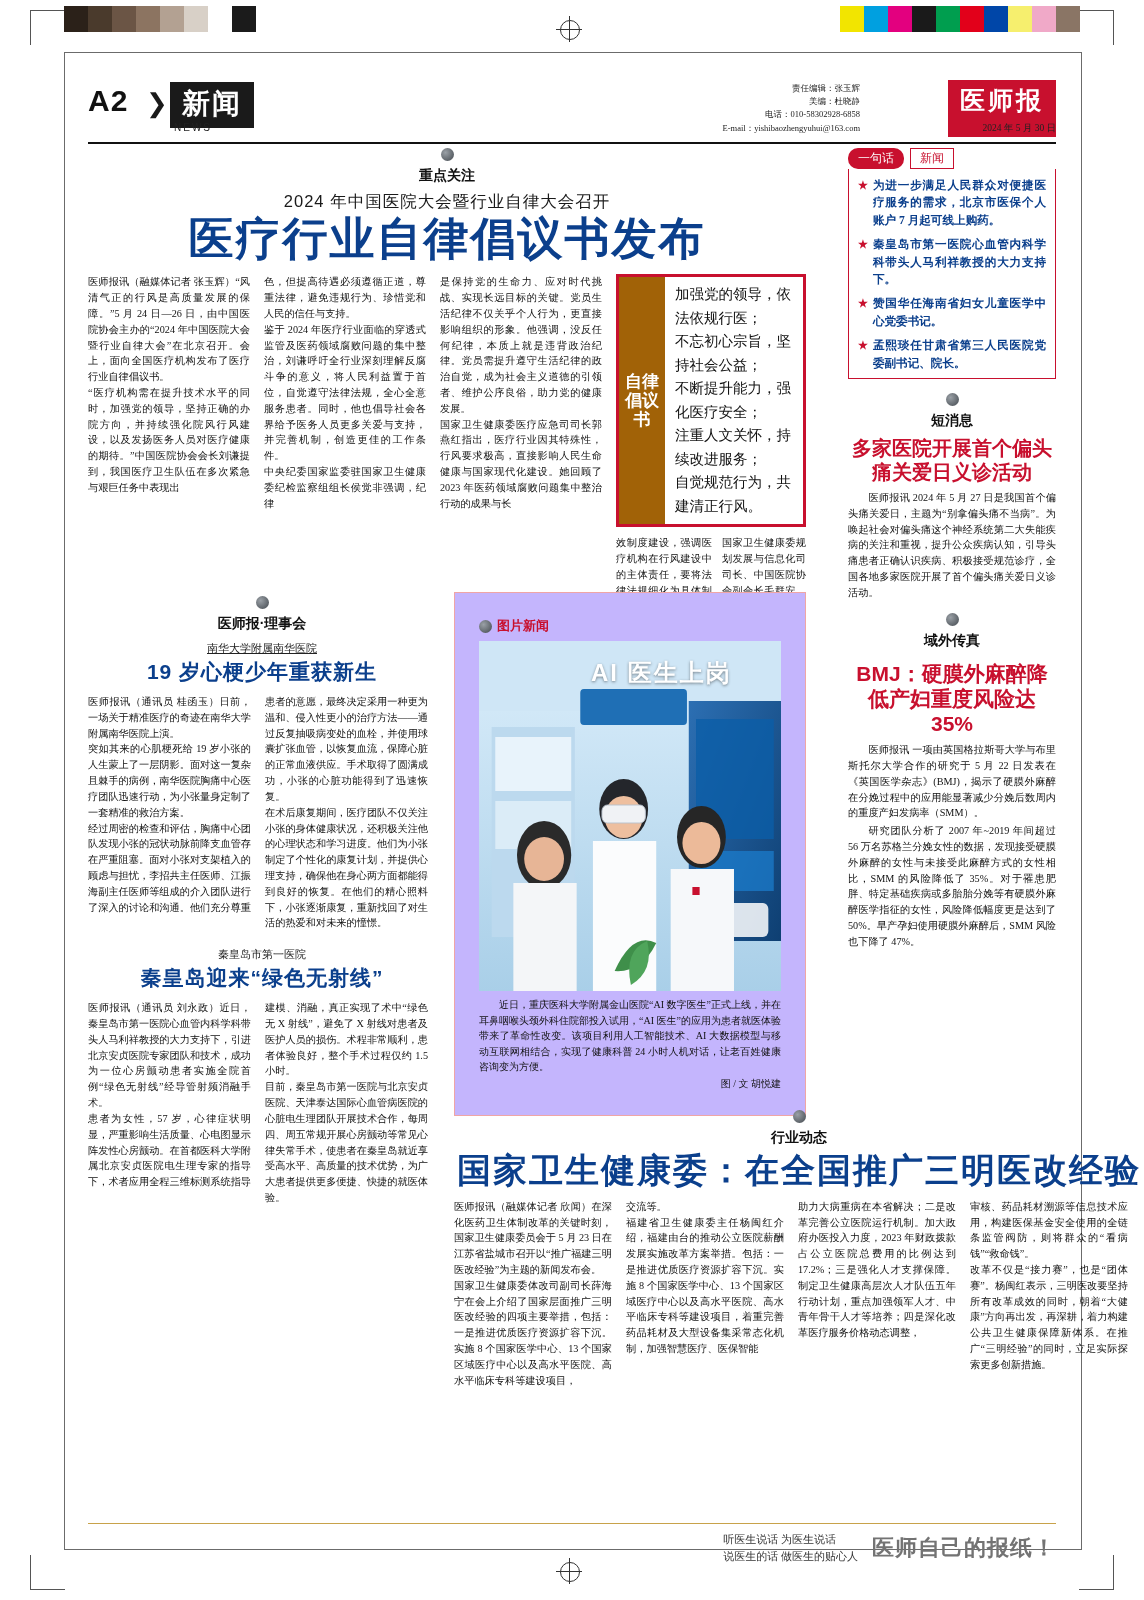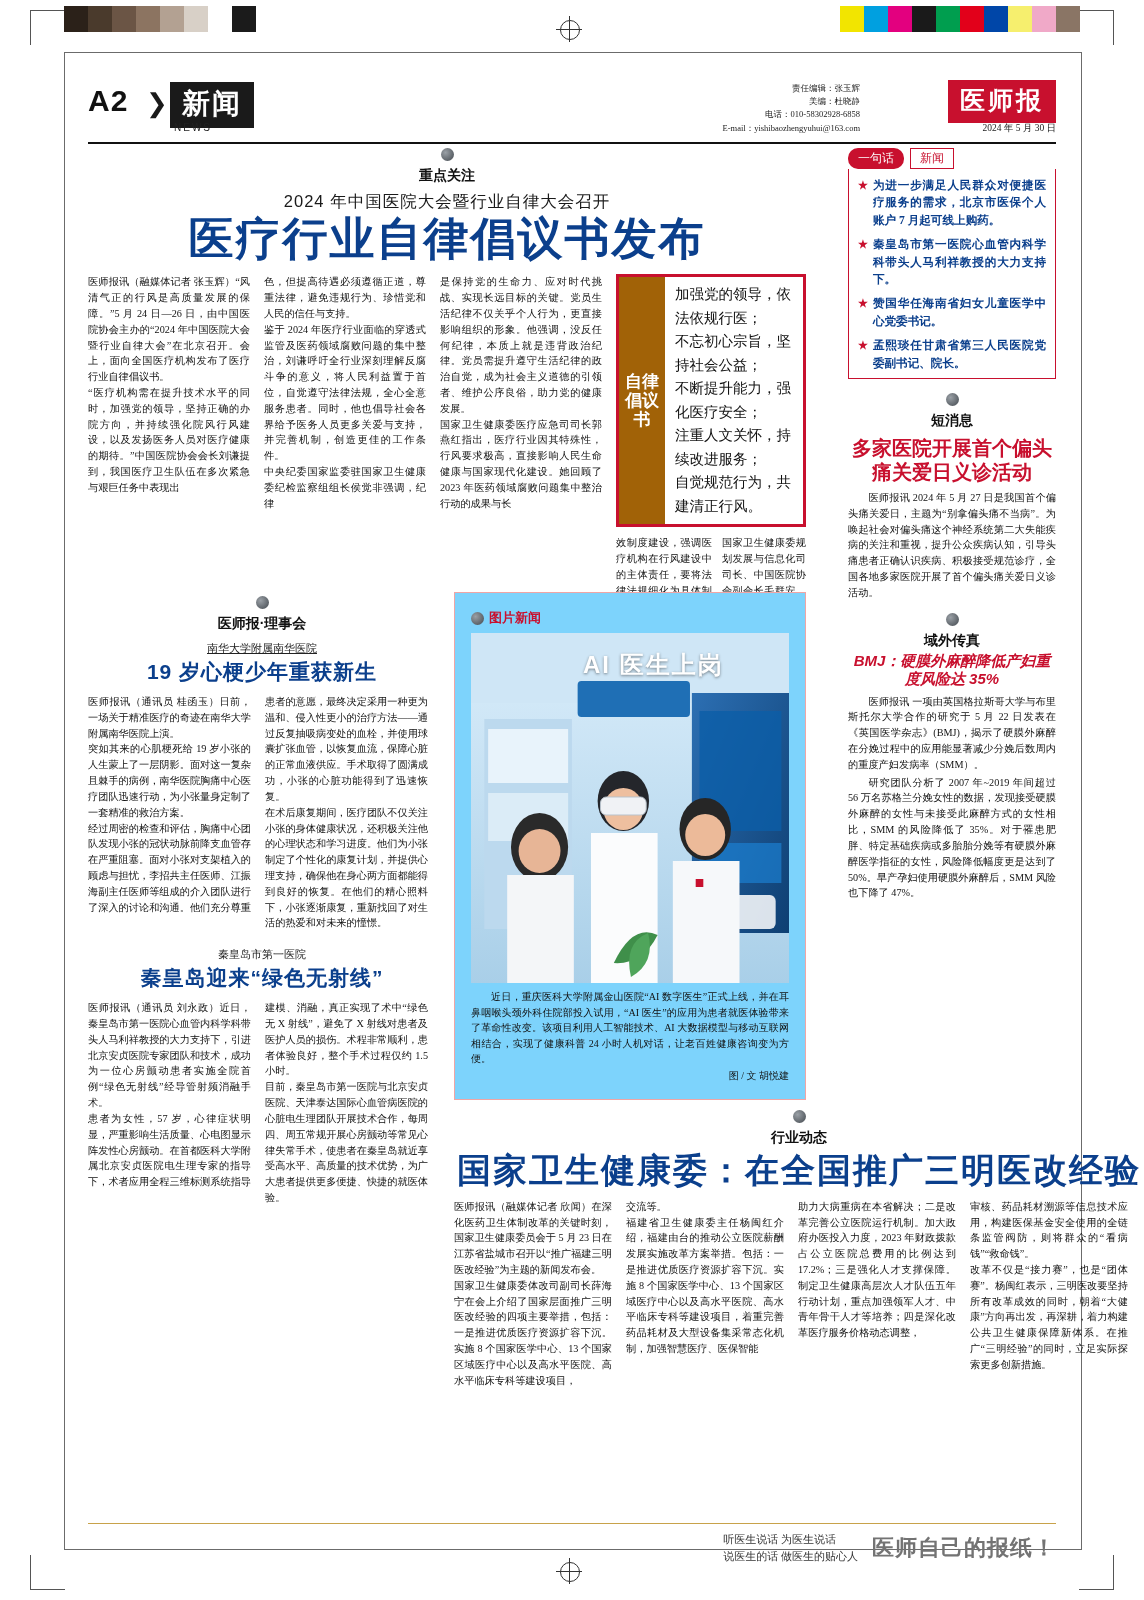--- a/index.html
+++ b/index.html
@@ -31,21 +31,21 @@
   .frame{position:absolute;left:64px;top:52px;width:1016px;height:1496px;border:1px solid #6b6b6b;}
   .inner{position:absolute;left:88px;top:80px;width:968px;height:1440px;}
 
   
   .masthead{position:relative;height:62px;border-bottom:2px solid #111;}
   .folio{position:absolute;left:0;top:4px;font-family:"Liberation Sans",sans-serif;font-size:30px;font-weight:bold;letter-spacing:1px;}
   .folio-arrow{position:absolute;left:58px;top:8px;font-size:26px;color:#1a1a1a;}
   .secbox{position:absolute;left:82px;top:2px;background:#1a1a1a;color:#fff;padding:3px 12px 5px;font-size:28px;font-weight:bold;font-family:"Liberation Sans",sans-serif;letter-spacing:2px;}
   .seceng{position:absolute;left:86px;top:42px;font-size:10px;letter-spacing:2px;color:#222;font-family:"Liberation Sans",sans-serif;}
   .editors{position:absolute;right:196px;top:2px;text-align:right;font-size:8.5px;line-height:1.55;color:#222;}
-  .logo-cn{position:absolute;right:0;top:0px;background:#c8102e;color:#fff;font-size:25px;font-weight:bold;padding:4px 12px 6px;letter-spacing:3px;font-family:"Liberation Sans",sans-serif;}
+  .logo-cn{position:absolute;right:0;top:0px;background:#c8102e;color:#fff;font-size:25px;font-weight:bold;padding:4px 12px 20px;letter-spacing:3px;font-family:"Liberation Sans",sans-serif;}
   .logo-date{position:absolute;right:0;top:42px;font-size:9.5px;color:#222;}
 
   
   .bullet{display:flex;align-items:center;gap:6px;font-family:"Liberation Sans",sans-serif;font-weight:bold;font-size:14px;color:#111;flex-direction:column;}
   .bullet .dot{width:13px;height:13px;border-radius:50%;background:radial-gradient(circle at 35% 35%,#9aa0a6,#41474d);display:inline-block;}
 
   
   .col{font-size:10.2px;line-height:1.55;text-align:justify;color:#111;}
   .col p{margin:0 0 2px 0;text-indent:2em;}
 
@@ -65,21 +65,21 @@
   .rail-box{border:1px solid #c8102e;border-top:none;padding:8px 9px 6px;}
   .rail-item{display:flex;gap:5px;font-size:11.6px;line-height:1.5;color:#0b3f8c;font-weight:bold;margin-bottom:7px;text-align:justify;}
   .star{color:#c8102e;font-size:11px;line-height:1.5;}
 
   
   .subkicker{text-align:center;font-size:11px;color:#222;}
   .subtitle{text-align:center;font-size:21px;font-weight:bold;color:#0b3f8c;font-family:"Liberation Sans",sans-serif;letter-spacing:1px;}
   .redtitle{text-align:center;font-size:20px;font-weight:bold;color:#c8102e;font-family:"Liberation Sans",sans-serif;line-height:1.2;}
 
   
-  .photobox{border:1px solid #f0a5a5;background:#7dd3fc;padding:16px;}
+  .photobox{border:1px solid #f0a5a5;background:#c4b5fd;padding:24px;}
   .photo-tab{display:flex;align-items:center;gap:5px;color:#c8102e;font-weight:bold;font-size:13px;font-family:"Liberation Sans",sans-serif;margin-bottom:6px;}
   .photo{position:relative;height:350px;overflow:hidden;background:#cfe3f2;}
   .cap{font-size:10px;line-height:1.55;text-align:justify;margin-top:6px;text-indent:2em;}
   .cap-credit{text-align:right;font-size:10px;margin-top:2px;}
 
   
   .banner{position:absolute;left:88px;bottom:36px;width:968px;text-align:center;}
   .banner-line{border-top:1px solid #c8a24a;}
   .banner-inner{display:flex;align-items:center;justify-content:flex-end;gap:14px;margin-top:7px;}
   .banner-small{font-size:11px;line-height:1.5;color:#333;text-align:left;}
@@ -225,21 +225,21 @@
       </div>
       <div class="redtitle" style="margin-top:6px;">多家医院开展首个偏头痛关爱日义诊活动</div>
       <div class="col" style="margin-top:6px;">
         <p>医师报讯 2024 年 5 月 27 日是我国首个偏头痛关爱日，主题为“别拿偏头痛不当病”。为唤起社会对偏头痛这个神经系统第二大失能疾病的关注和重视，提升公众疾病认知，引导头痛患者正确认识疾病、积极接受规范诊疗，全国各地多家医院开展了首个偏头痛关爱日义诊活动。</p>
       </div>
 
       <div class="bullet" style="margin-top:12px;">
         <span class="dot"></span>
         <span>域外传真</span>
       </div>
-      <div class="redtitle" style="margin-top:2px;font-size:15px;font-style:italic;">BMJ：硬膜外麻醉降低产妇重度风险达 35%</div>
+      <div class="redtitle" style="margin-top:11px;font-size:21px;">BMJ：硬膜外麻醉降低产妇重度风险达 35%</div>
       <div class="col" style="margin-top:6px;">
         <p>医师报讯 一项由英国格拉斯哥大学与布里斯托尔大学合作的研究于 5 月 22 日发表在《英国医学杂志》(BMJ)，揭示了硬膜外麻醉在分娩过程中的应用能显著减少分娩后数周内的重度产妇发病率（SMM）。</p>
         <p>研究团队分析了 2007 年~2019 年间超过 56 万名苏格兰分娩女性的数据，发现接受硬膜外麻醉的女性与未接受此麻醉方式的女性相比，SMM 的风险降低了 35%。对于罹患肥胖、特定基础疾病或多胎胎分娩等有硬膜外麻醉医学指征的女性，风险降低幅度更是达到了 50%。早产孕妇使用硬膜外麻醉后，SMM 风险也下降了 47%。</p>
       </div>
     </div>
 
     <div style="position:absolute;left:0;top:516px;width:348px;">
       <div class="bullet">
         <span class="dot"></span>
         <span>医师报·理事会</span>

